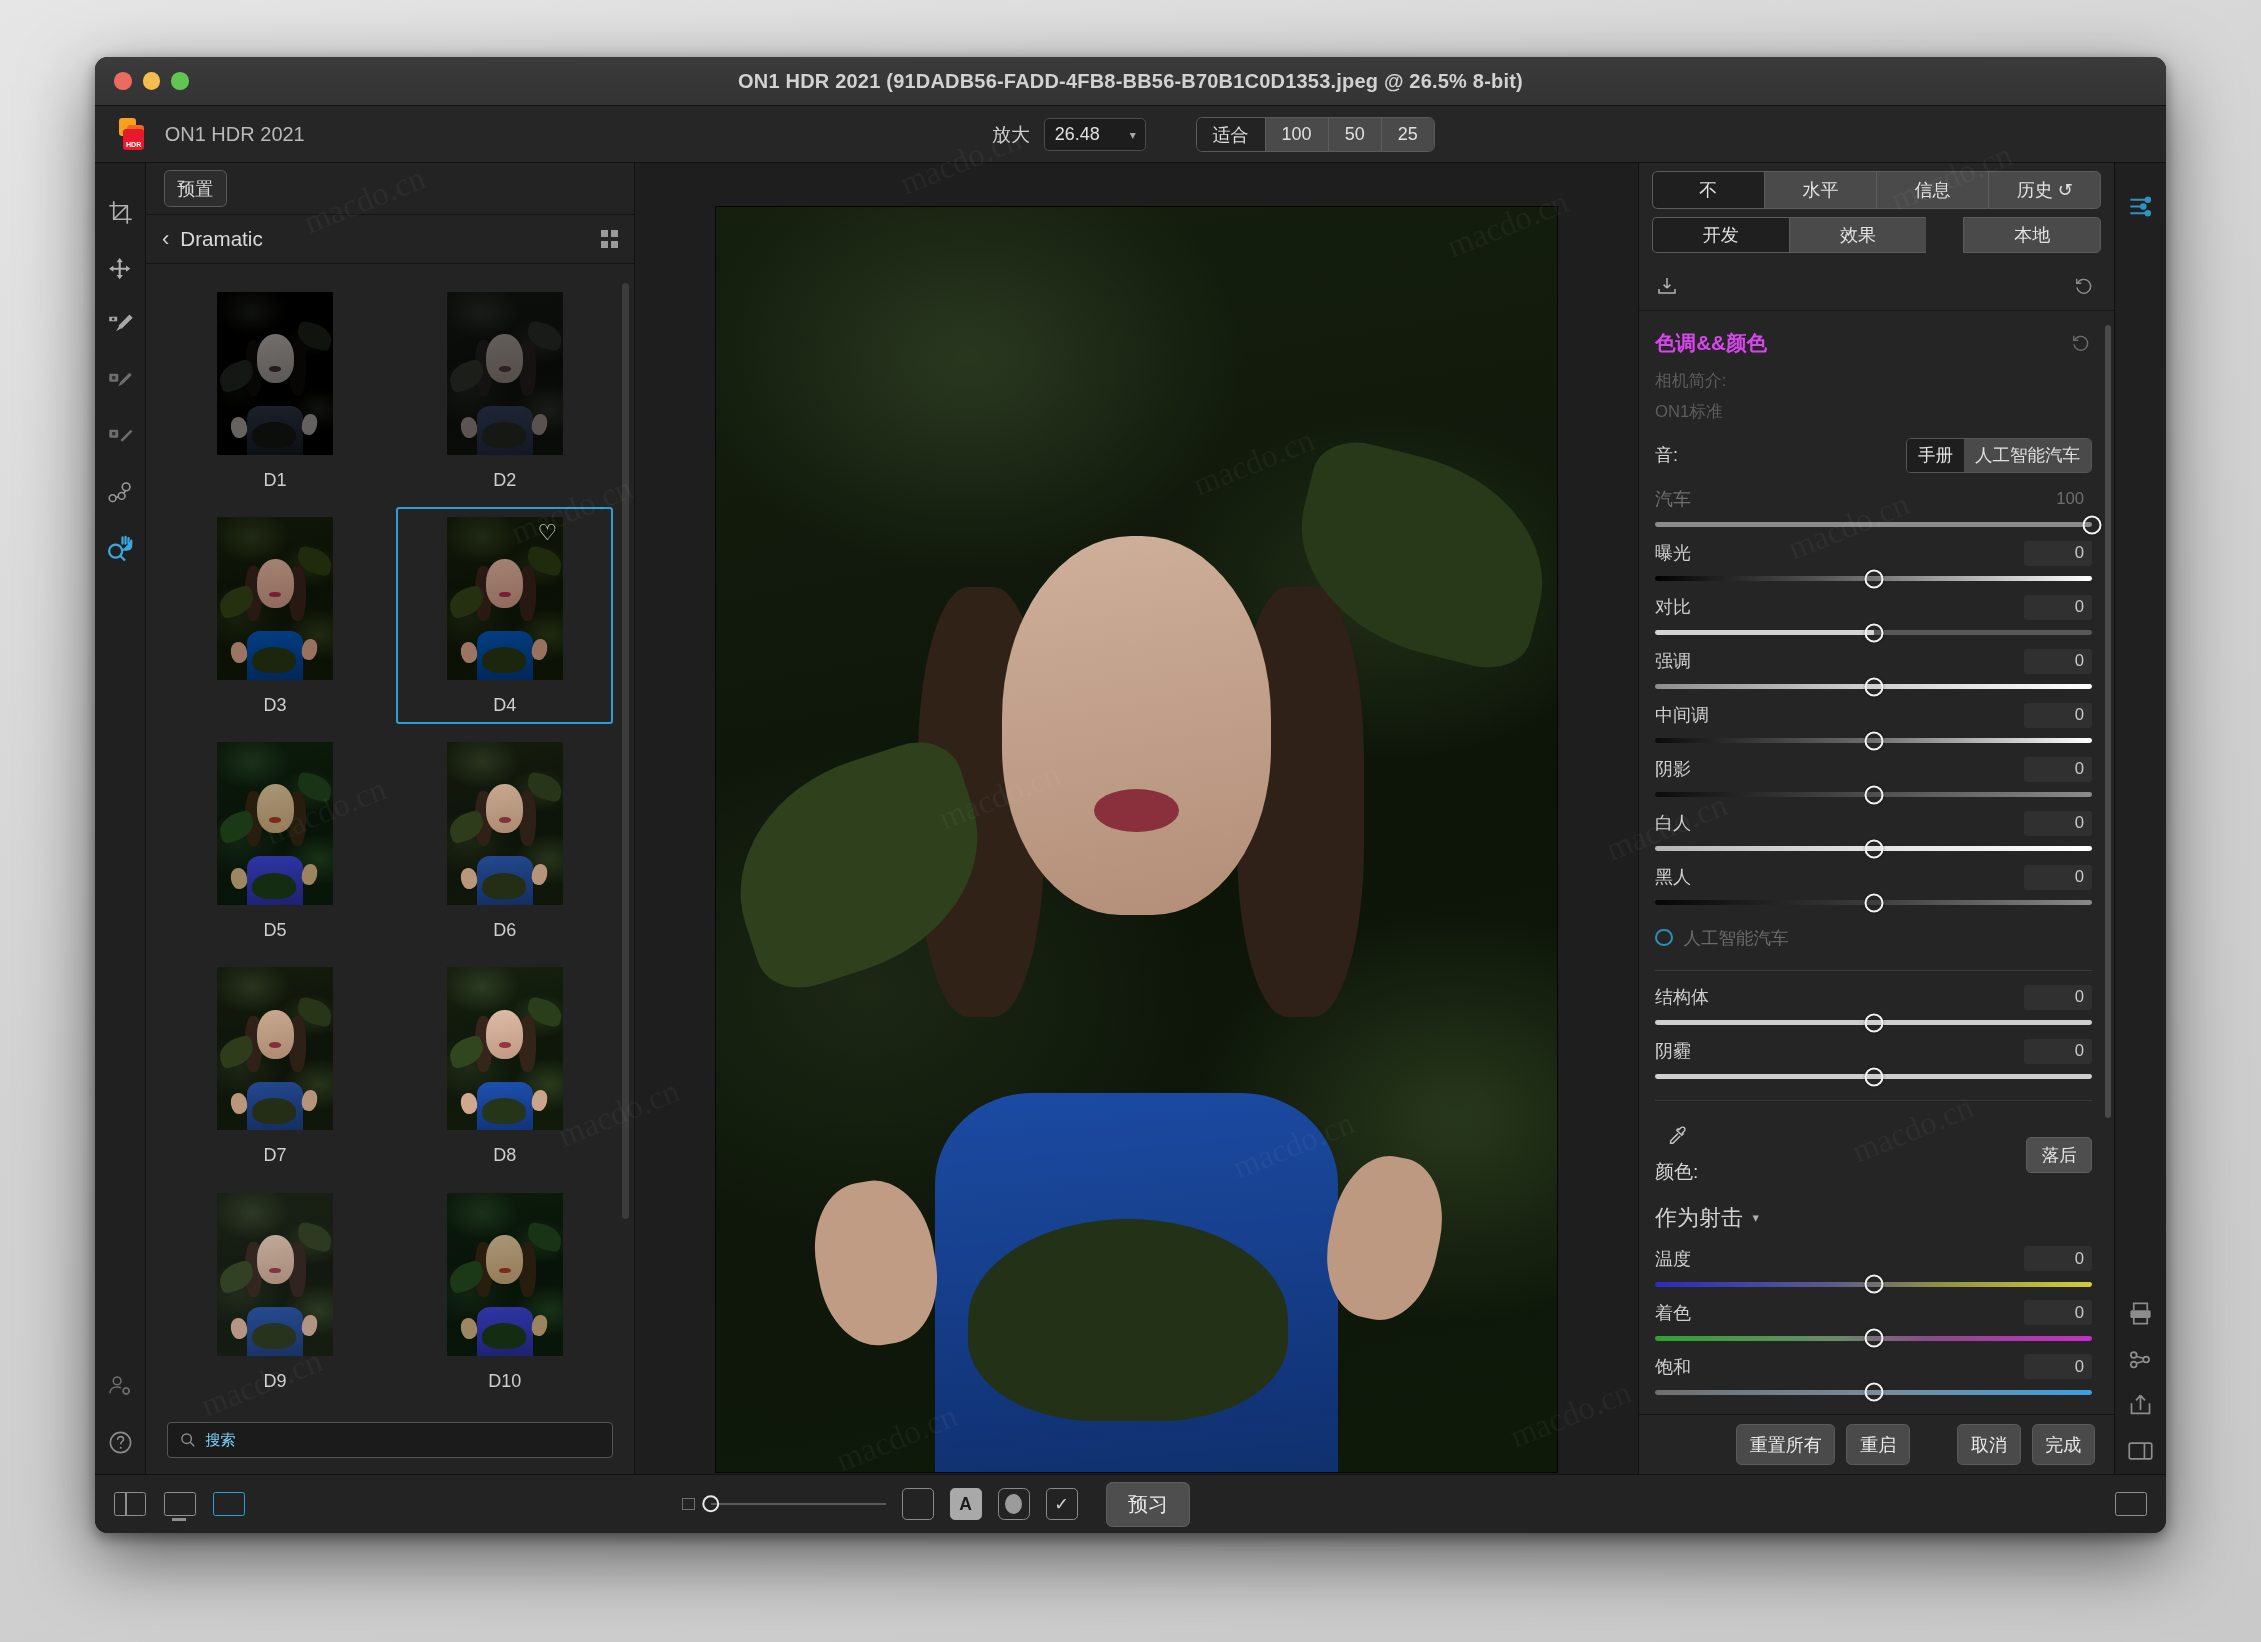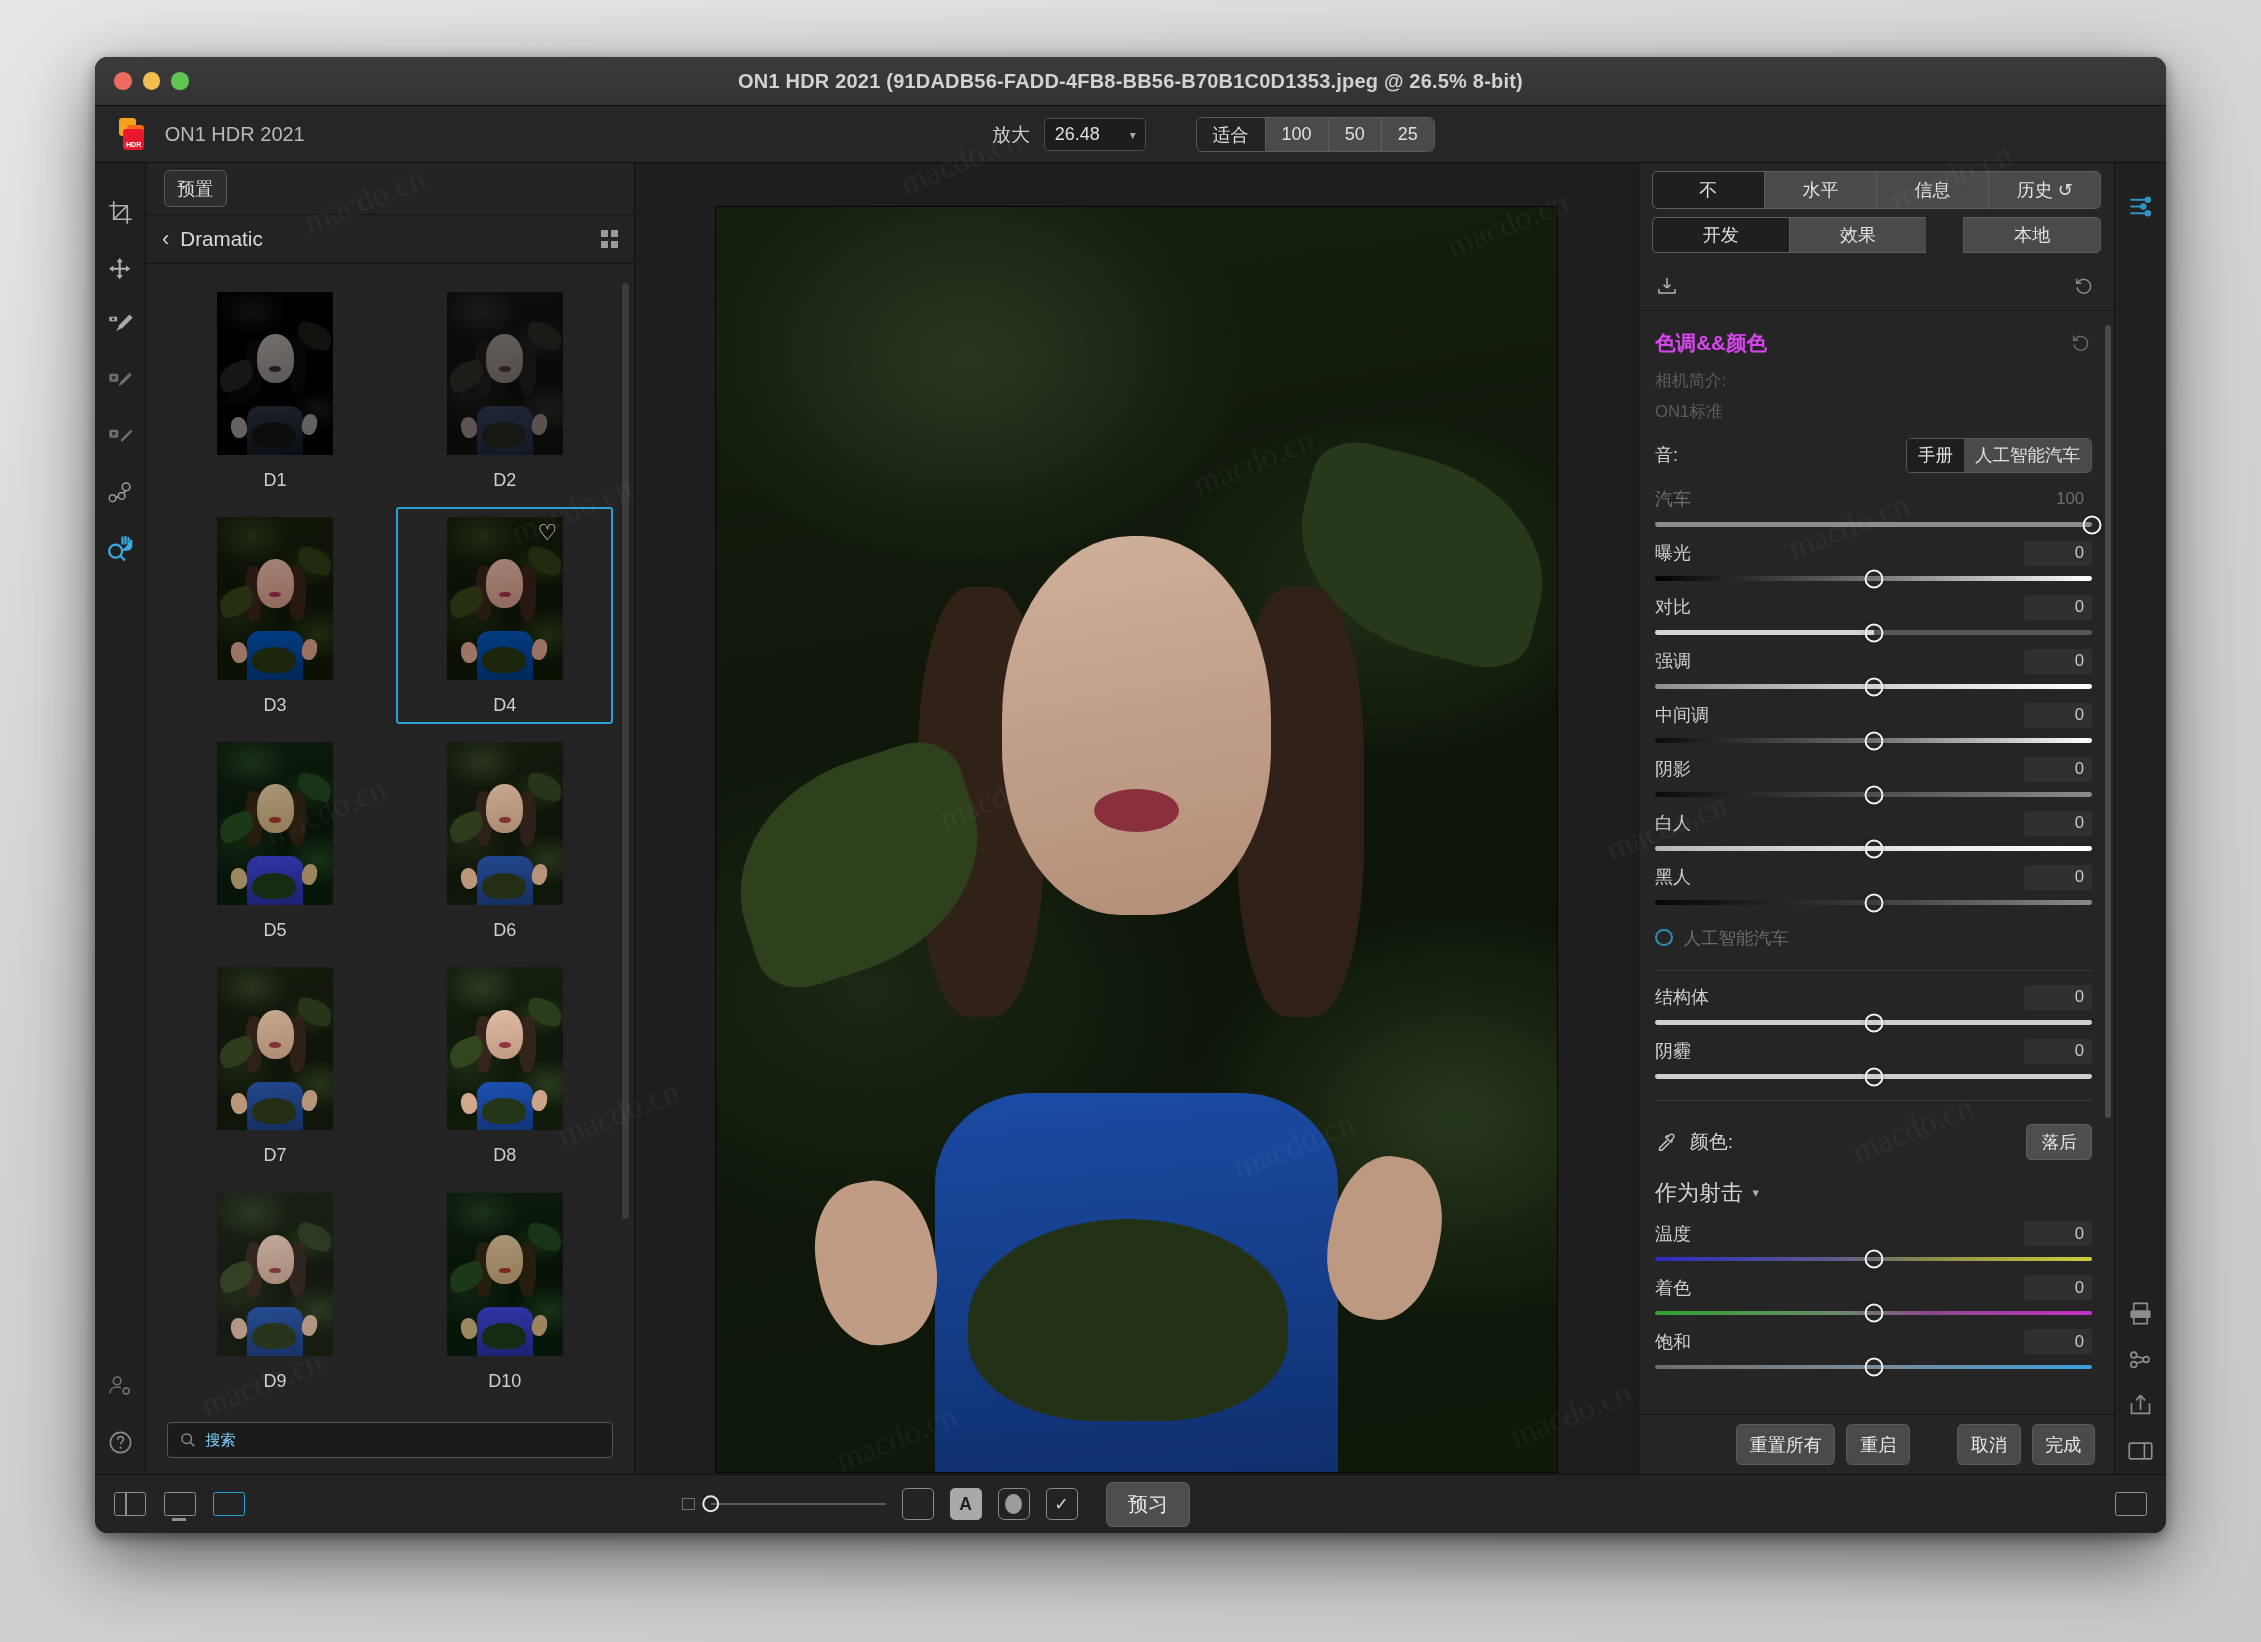--- a/index.html
+++ b/index.html
@@ -315,21 +315,21 @@
   }
   .divider { height: 0.8px; background: #3a3a3a; margin: 20.6px 0 3.2px 0; }
 
   .checkrow { display: flex; align-items: center; gap: 11px; margin-top: 20.6px; }
   .circ-chk { width: 17.5px; height: 17.5px; border-radius: 50%; border: 2.4px solid #2b8fb5; }
   .checkrow .lbl { color: #6b6b6b; font-size: 17.5px; }
 
   .colorhead {
     display: flex; align-items: center; justify-content: space-between; margin-top: 24px;
   }
-  .colorhead .left { display: flex; align-items: center; gap: 12.7px; }
+  .colorhead .left { display: flex; align-items: center; gap: 12.7px; flex-direction: column; }
   .colorhead .ttl { color: #d6d6d6; font-size: 19px; }
   .smallbtn {
     background: #4e4e4e; border: 0.8px solid #5e5e5e; border-radius: 4.8px;
     color: #e6e6e6; font-size: 17.5px; padding: 4.8px 14.3px;
   }
   .dropline { display: flex; align-items: center; gap: 9.5px; margin-top: 17.5px; }
   .dropline .txt { color: #d2d2d2; font-size: 22px; }
   .dropline .chev { color: #b0b0b0; font-size: 12.7px; }
 
   .rp-footer {

